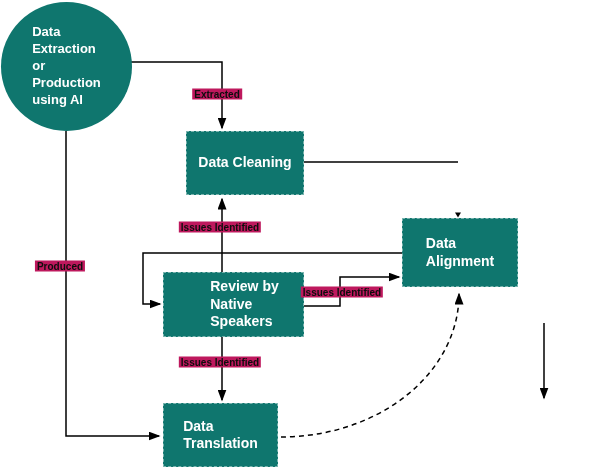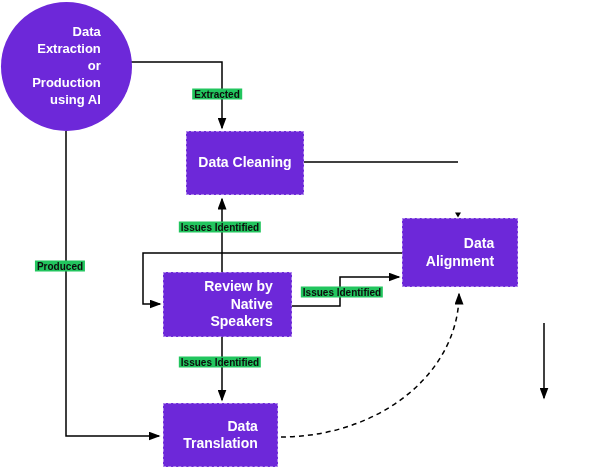--- a/index.html
+++ b/index.html
@@ -18,50 +18,50 @@
   #connector-layer {
     position: absolute;
     left: 0; top: 0;
     width: 602px; height: 468px;
   }
   .node {
     position: absolute;
     display: flex;
     align-items: center;
     justify-content: center;
-    text-align: right;
-    background: #6d28d9;
+    text-align: left;
+    background: #0f766e;
     color: #ffffff;
     font-weight: bold;
     font-size: 14px;
     line-height: 1.25;
     white-space: pre-line;
     box-sizing: border-box;
     border: 1px dashed rgba(255,255,255,0.45);
   }
   .node.circle {
     border-radius: 50%;
     border: none;
     font-size: 13px;
     line-height: 1.3;
   }
   .elabel {
     position: absolute;
     transform: translate(-50%, -50%);
     font-size: 10px;
     font-weight: bold;
     color: #0d0d0d;
-    background: #22c55e;
+    background: #be185d;
     padding: 0 2px;
     white-space: nowrap;
   }
   
   #node-extraction  { left: 1px;   top: 2px;   width: 131px; height: 129px; }
   #node-cleaning    { left: 162px; top: 131px; width: 118px; height: 64px; margin-left: 24px; }
-  #node-review      { left: 163px; top: 272px; width: 129px; height: 65px; padding-left: 22px; }
+  #node-review      { left: 163px; top: 272px; width: 141px; height: 65px; padding-left: 22px; }
   #node-alignment   { left: 402px; top: 218px; width: 116px; height: 69px; }
   #node-translation { left: 163px; top: 403px; width: 115px; height: 64px; }
   #node-integration { left: 486px; top: 401px; width: 116px; height: 64px; }
   
   #elabel-extracted           { left: 217px; top: 94px; }
   #elabel-produced            { left: 60px;  top: 266px; }
   #elabel-issues-cleaning     { left: 220px; top: 227px; }
   #elabel-issues-alignment    { left: 342px; top: 292px; }
   #elabel-issues-translation  { left: 220px; top: 362px; }
 </style>

